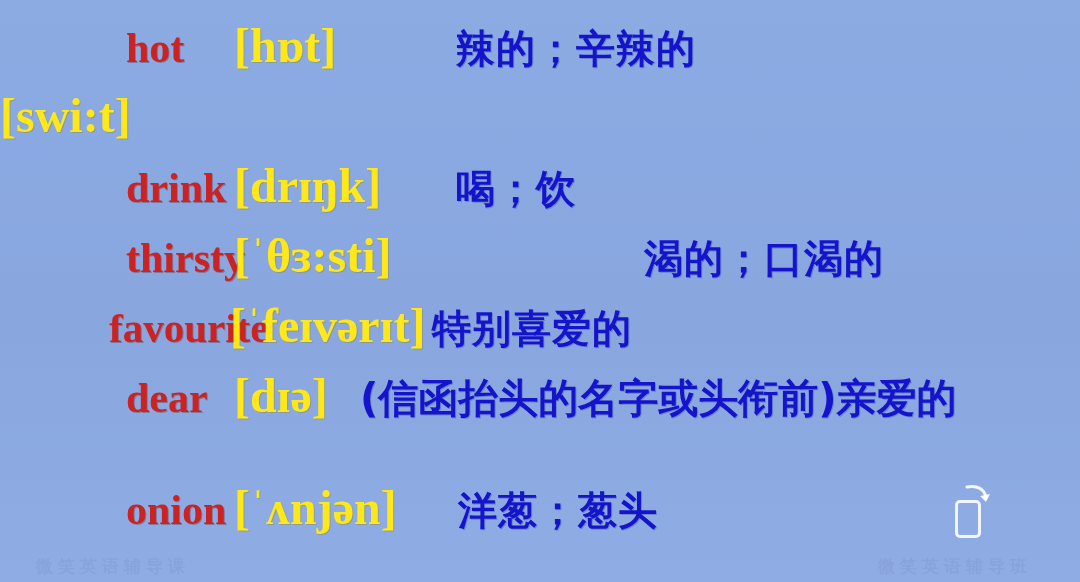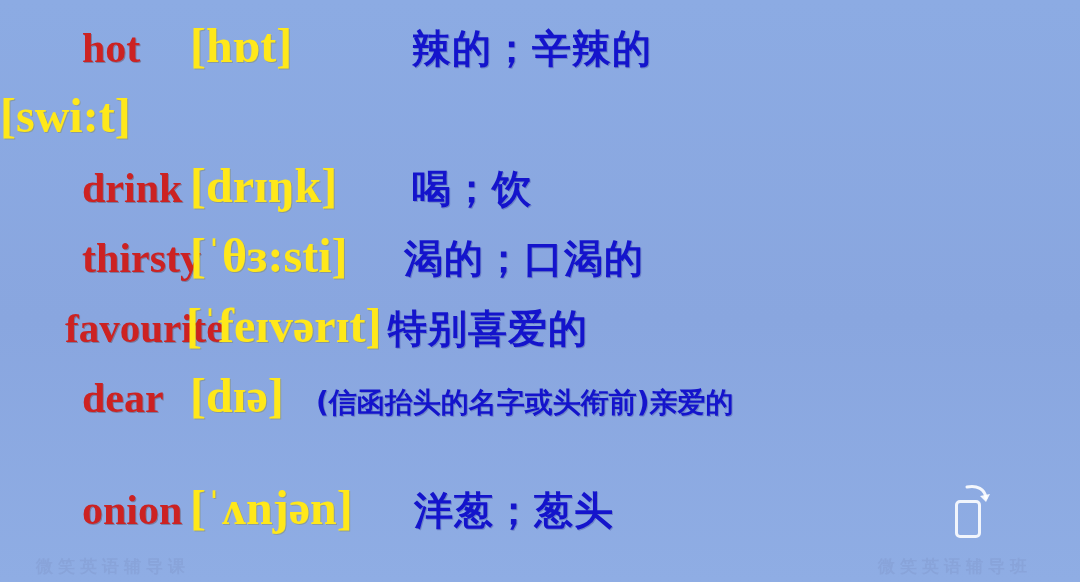--- a/index.html
+++ b/index.html
@@ -40,20 +40,21 @@
     flex: 0 0 auto;
     width: 190px;
     padding-left: 82px;
     box-sizing: border-box;
     color: #cc2222;
     font-family: "Liberation Serif", serif;
     font-weight: bold;
     font-size: 42px;
     letter-spacing: 0px;
     text-shadow: 1px 1px 0 rgba(90,40,40,0.35);
+    margin-left: 44px;
   }
 
   .col-ipa {
     flex: 0 0 auto;
     width: 180px;
     box-sizing: border-box;
     color: #ffe81a;
     font-family: "Liberation Serif", serif;
     font-weight: bold;
     font-size: 48px;
@@ -67,30 +68,30 @@
     font-weight: bold;
     font-size: 39px;
     letter-spacing: 1px;
     text-shadow: 1px 1px 0 rgba(20,20,120,0.25);
   }
 
   
   .row-hot       .col-cn { padding-left: 42px; }
   .row-sweet     .col-cn { padding-left: 48px; }
   .row-drink     .col-cn { padding-left: 42px; }
-  .row-thirsty   .col-cn { padding-left: 34px; }
+  .row-thirsty   .col-cn { padding-left: 34px; text-align: center; }
 
   .row-favourite .col-word { width: 186px; padding-left: 65px; font-size: 41px; }
   .row-favourite .col-ipa  { width: 198px; }
   .row-favourite .col-cn   { padding-left: 4px; }
 
   .row-food      .col-cn { padding-left: 56px; }
 
   .row-dear      .col-ipa { width: 126px; }
-  .row-dear      .col-cn  { padding-left: 0px; font-size: 28px; letter-spacing: 0px; }
+  .row-dear      .col-cn  { padding-left: 0px; font-size: 40px; letter-spacing: 0px; }
 
   .row-onion     .col-cn { padding-left: 44px; margin-top: 46px; }
 
   
   .watermark {
     position: absolute;
     bottom: 4px;
     color: rgba(120,140,190,0.55);
     font-family: "DejaVu Sans", sans-serif;
     font-size: 17px;

